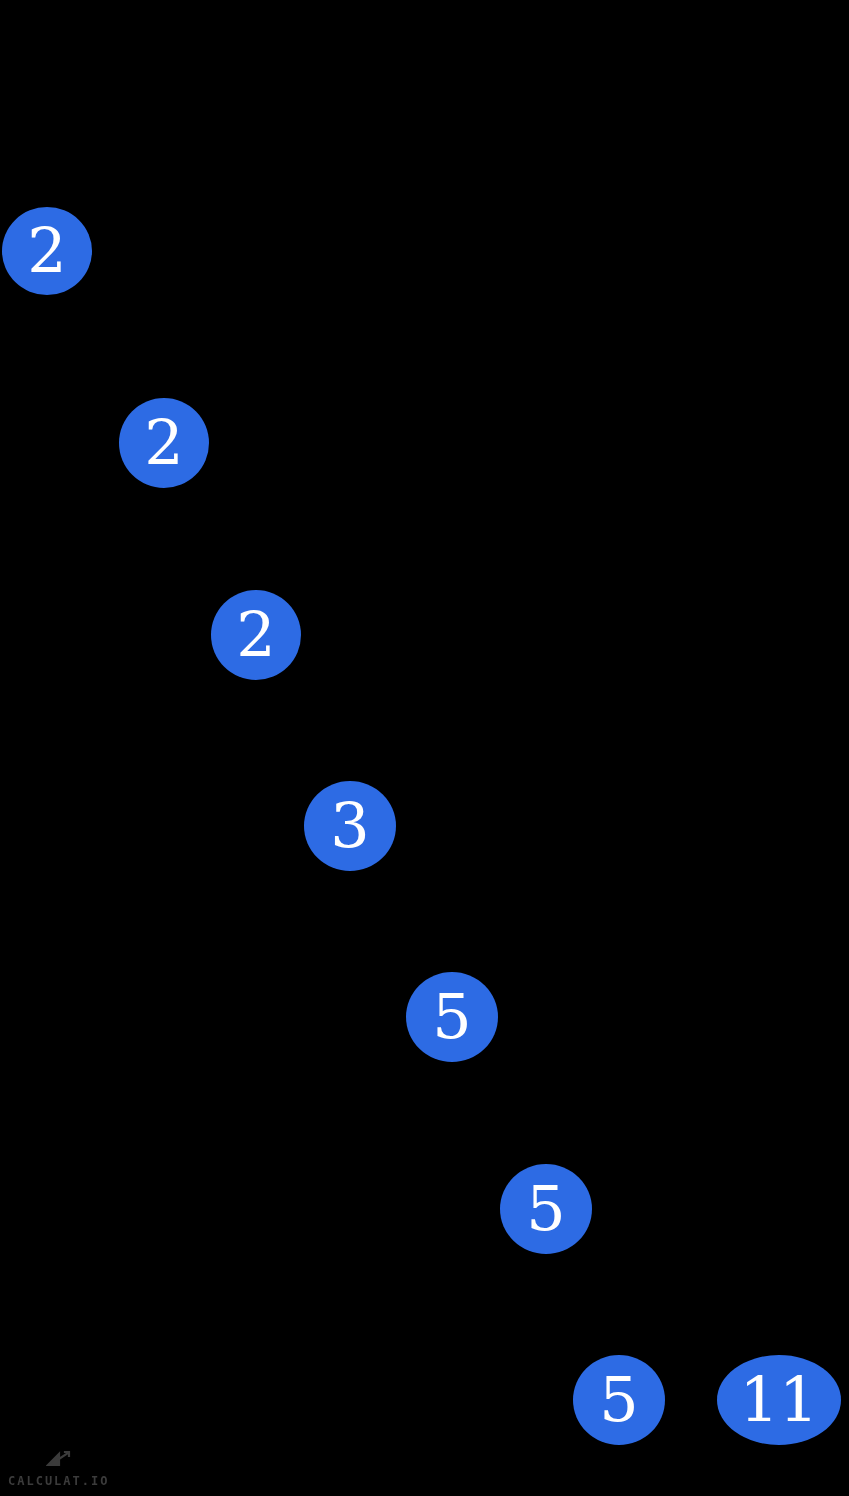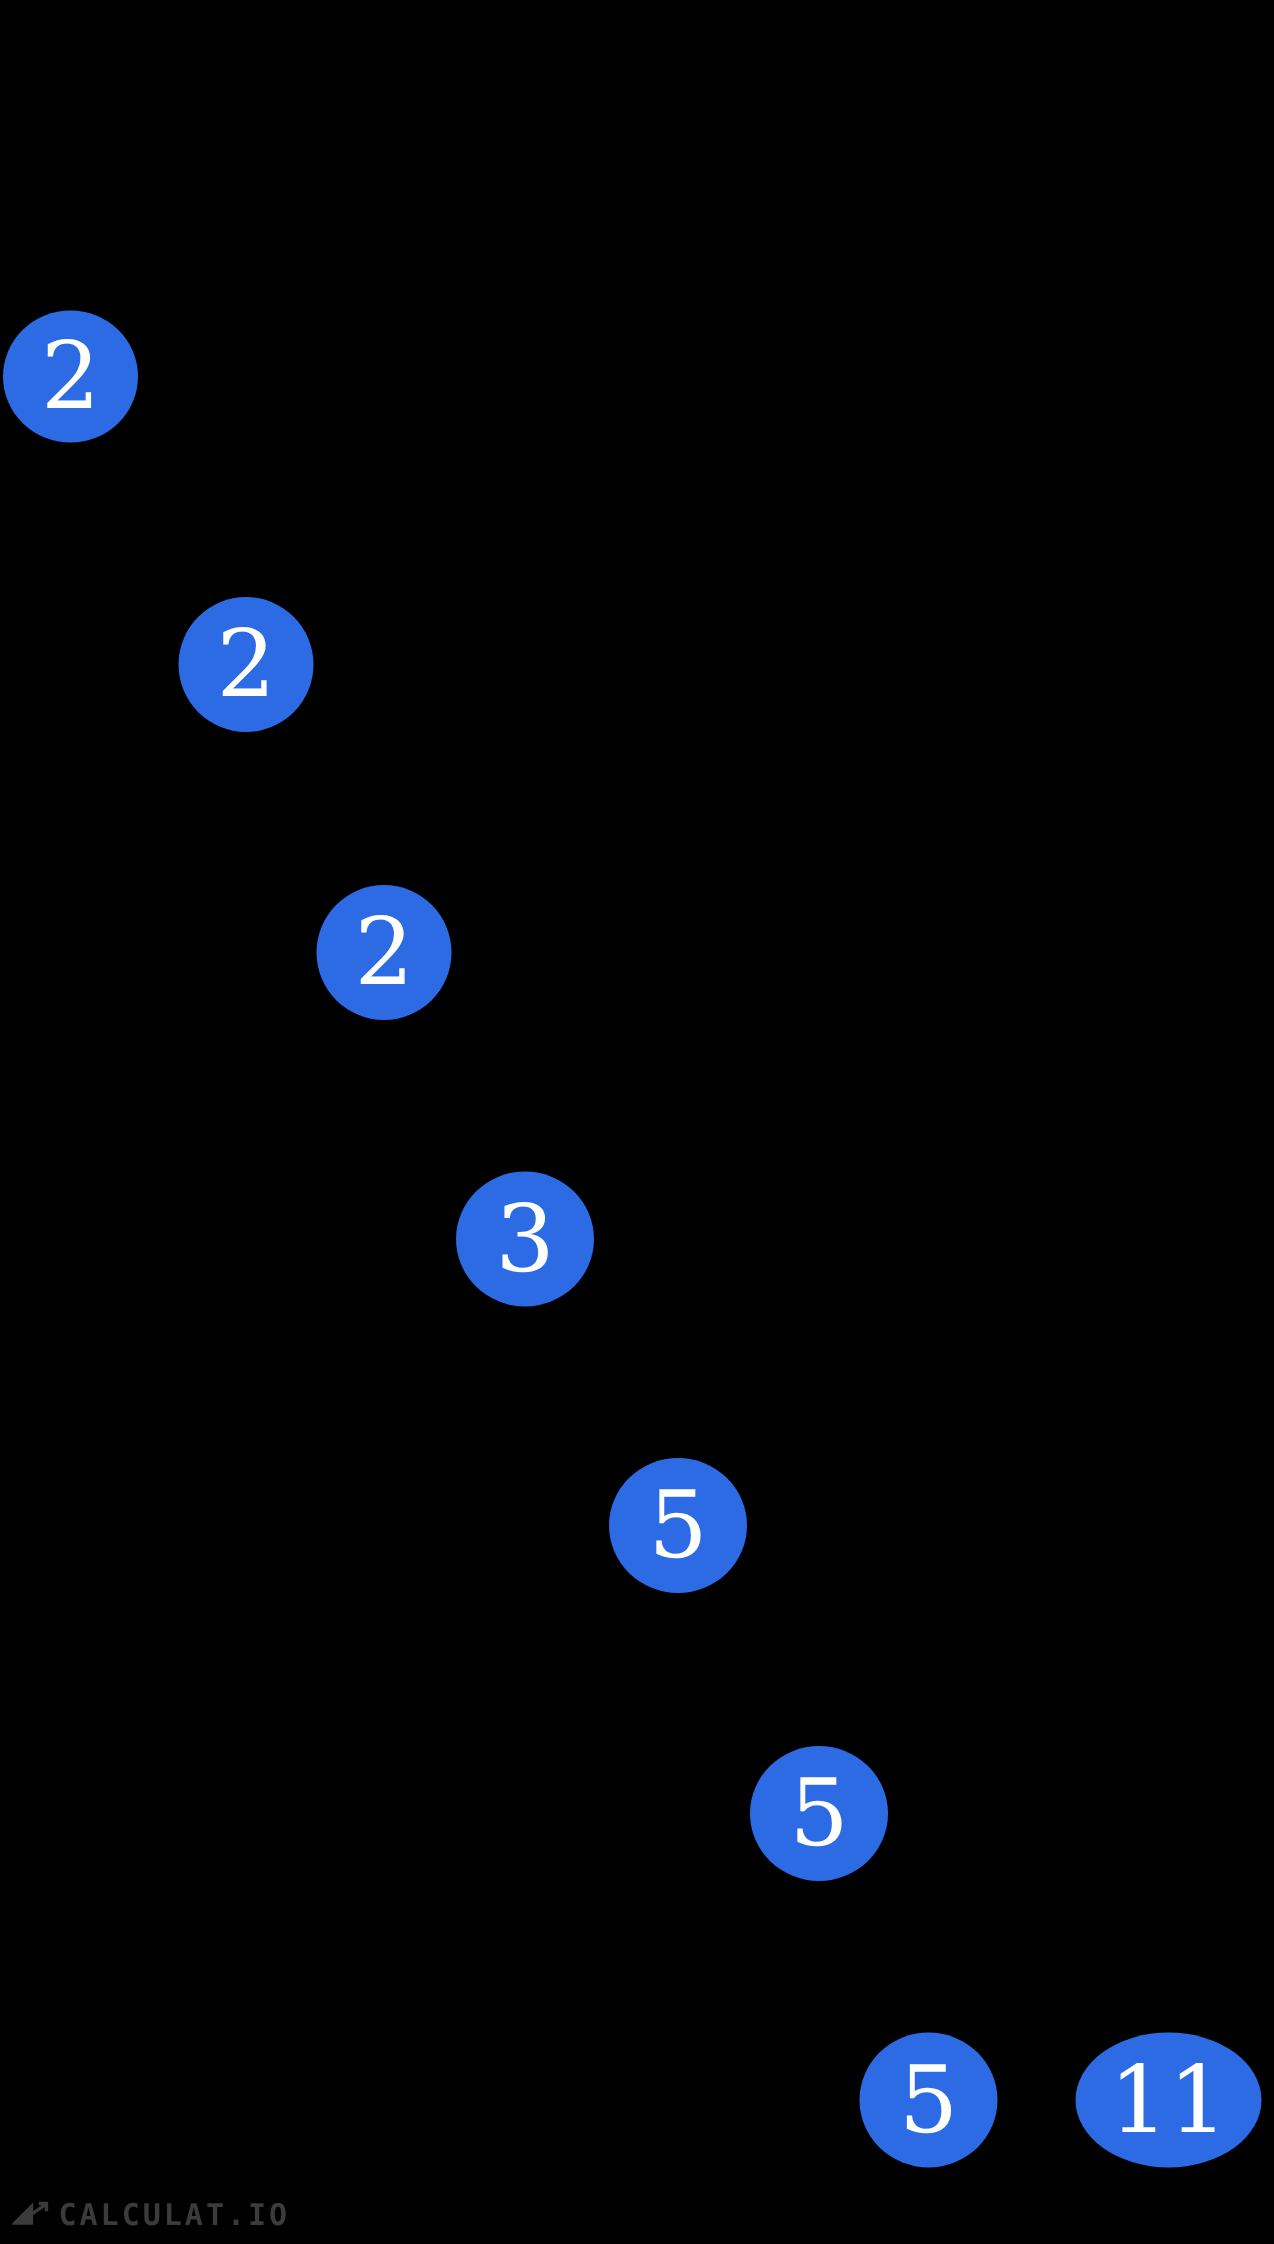--- a/index.html
+++ b/index.html
@@ -35,23 +35,24 @@
   }
   .watermark {
     position: absolute;
     left: 8px;
     bottom: 8px;
     display: flex;
     align-items: center;
     gap: 5px;
     color: #3b3b3b;
     font-family: "DejaVu Sans Mono", monospace;
-    font-size: 20px;
+    font-size: 12px;
     font-weight: bold;
     letter-spacing: 2px;
+    flex-direction: column;
   }
   .wm-icon {
     display: inline-block;
     flex: 0 0 auto;
   }
 </style>
 </head>
 <body style="background: rgb(0, 0, 0);">
 
 <div id="canvas">

